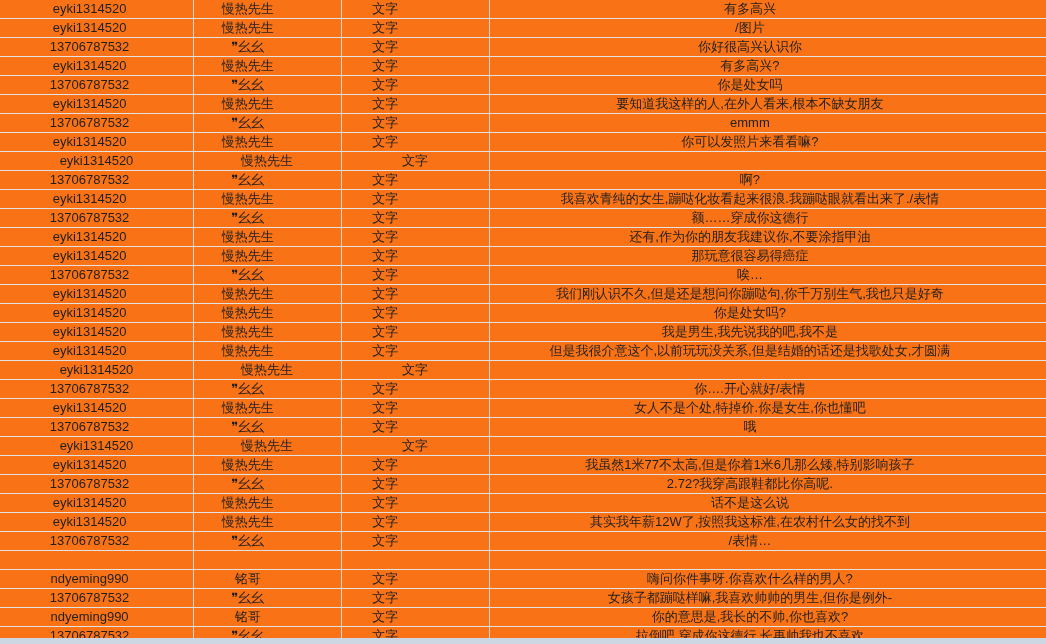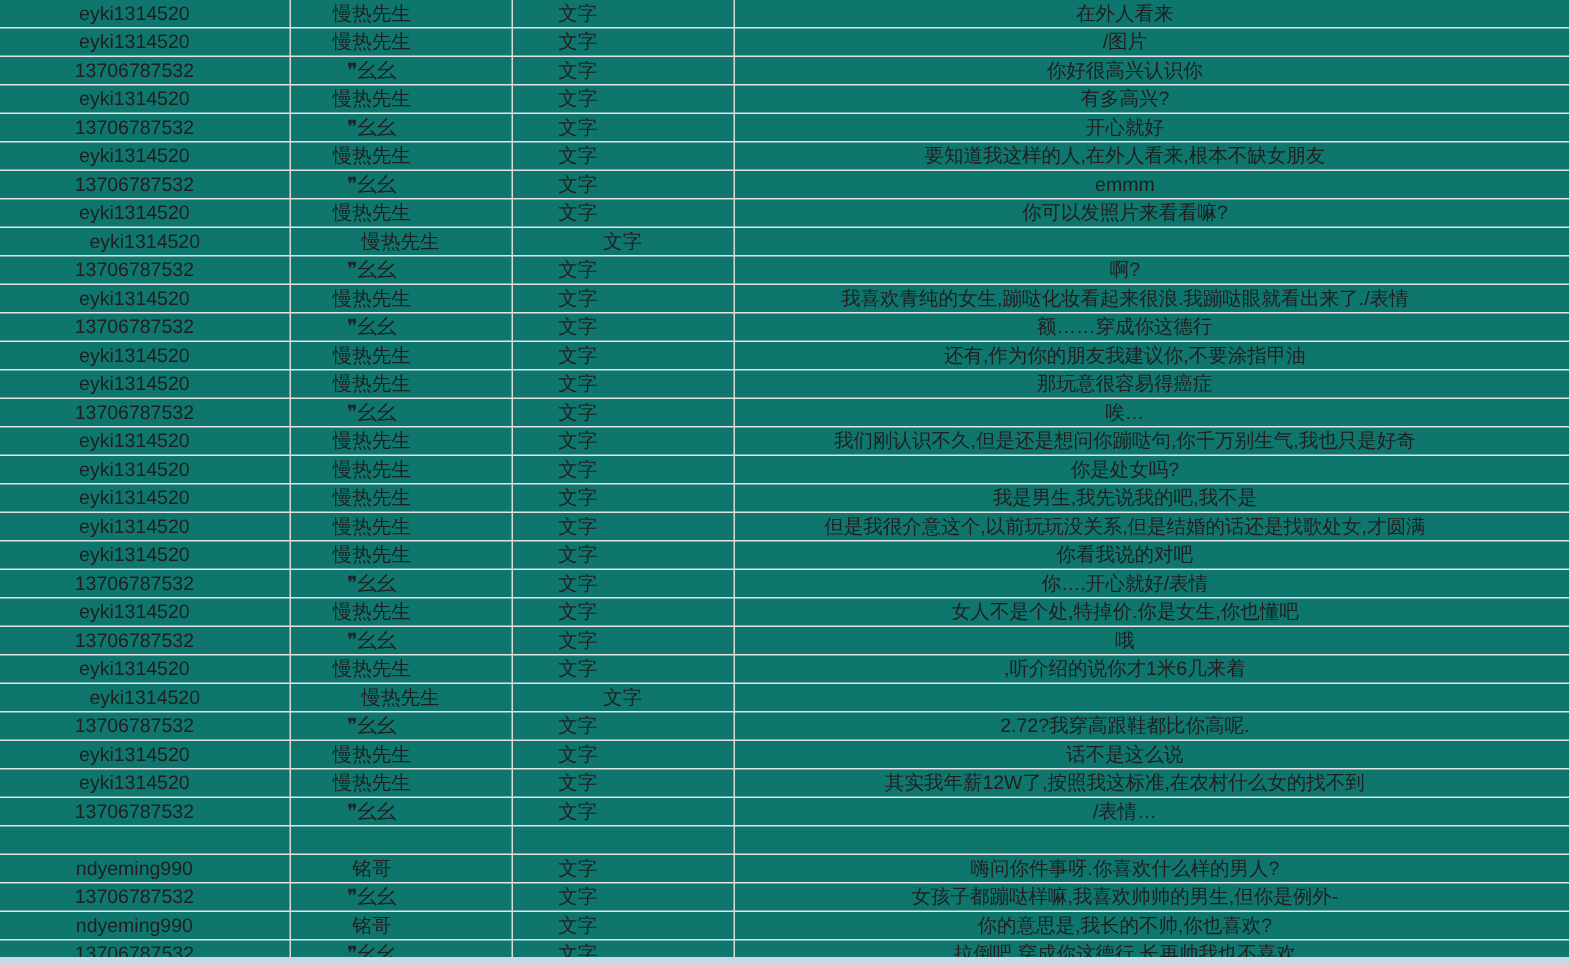--- a/index.html
+++ b/index.html
@@ -1,20 +1,20 @@
 <!DOCTYPE html>
 <html><head>
 <meta charset="utf-8">
 <style>
   html,body{margin:0;padding:0;background:#fff;}
   #sheet{
     position:relative;
     width:1046px;height:644px;
     overflow:hidden;
-    background:#0f766e;
+    background:#f97316;
     font-family:"Liberation Sans","DejaVu Sans",sans-serif;
     font-size:13px;
     color:#1f1f1f;
   }
   .row{
     display:flex;
     height:19px;
     line-height:18px;
     border-bottom:1px solid #e2e2e2;
     box-sizing:border-box;
@@ -43,21 +43,21 @@
 </style>
 </head>
 <body>
 
 <div id="sheet">
   <div id="rows-container">
       <div class="row">
         <div class="cell c-id">eyki1314520</div>
         <div class="cell c-nick">慢热先生</div>
         <div class="cell c-type">文字</div>
-        <div class="cell c-msg">在外人看来</div>
+        <div class="cell c-msg">有多高兴</div>
       </div>
       <div class="row">
         <div class="cell c-id">eyki1314520</div>
         <div class="cell c-nick">慢热先生</div>
         <div class="cell c-type">文字</div>
         <div class="cell c-msg">/图片</div>
       </div>
       <div class="row">
         <div class="cell c-id">13706787532</div>
         <div class="cell c-nick">❞幺幺</div>
@@ -67,21 +67,21 @@
       <div class="row">
         <div class="cell c-id">eyki1314520</div>
         <div class="cell c-nick">慢热先生</div>
         <div class="cell c-type">文字</div>
         <div class="cell c-msg">有多高兴?</div>
       </div>
       <div class="row">
         <div class="cell c-id">13706787532</div>
         <div class="cell c-nick">❞幺幺</div>
         <div class="cell c-type">文字</div>
-        <div class="cell c-msg">开心就好</div>
+        <div class="cell c-msg">你是处女吗</div>
       </div>
       <div class="row">
         <div class="cell c-id">eyki1314520</div>
         <div class="cell c-nick">慢热先生</div>
         <div class="cell c-type">文字</div>
         <div class="cell c-msg">要知道我这样的人,在外人看来,根本不缺女朋友</div>
       </div>
       <div class="row">
         <div class="cell c-id">13706787532</div>
         <div class="cell c-nick">❞幺幺</div>
@@ -156,21 +156,20 @@
       <div class="row">
         <div class="cell c-id">eyki1314520</div>
         <div class="cell c-nick">慢热先生</div>
         <div class="cell c-type">文字</div>
         <div class="cell c-msg">但是我很介意这个,以前玩玩没关系,但是结婚的话还是找歌处女,才圆满</div>
       </div>
       <div class="row">
         <div class="cell c-id">eyki1314520</div>
         <div class="cell c-nick">慢热先生</div>
         <div class="cell c-type">文字</div>
-        <div class="cell c-msg">你看我说的对吧</div>
       </div>
       <div class="row">
         <div class="cell c-id">13706787532</div>
         <div class="cell c-nick">❞幺幺</div>
         <div class="cell c-type">文字</div>
         <div class="cell c-msg">你….开心就好/表情</div>
       </div>
       <div class="row">
         <div class="cell c-id">eyki1314520</div>
         <div class="cell c-nick">慢热先生</div>
@@ -180,26 +179,26 @@
       <div class="row">
         <div class="cell c-id">13706787532</div>
         <div class="cell c-nick">❞幺幺</div>
         <div class="cell c-type">文字</div>
         <div class="cell c-msg">哦</div>
       </div>
       <div class="row">
         <div class="cell c-id">eyki1314520</div>
         <div class="cell c-nick">慢热先生</div>
         <div class="cell c-type">文字</div>
-        <div class="cell c-msg">,听介绍的说你才1米6几来着</div>
-      </div>
-      <div class="row">
-        <div class="cell c-id">eyki1314520</div>
-        <div class="cell c-nick">慢热先生</div>
-        <div class="cell c-type">文字</div>
+      </div>
+      <div class="row">
+        <div class="cell c-id">eyki1314520</div>
+        <div class="cell c-nick">慢热先生</div>
+        <div class="cell c-type">文字</div>
+        <div class="cell c-msg">我虽然1米77不太高,但是你着1米6几那么矮,特别影响孩子</div>
       </div>
       <div class="row">
         <div class="cell c-id">13706787532</div>
         <div class="cell c-nick">❞幺幺</div>
         <div class="cell c-type">文字</div>
         <div class="cell c-msg">2.72?我穿高跟鞋都比你高呢.</div>
       </div>
       <div class="row">
         <div class="cell c-id">eyki1314520</div>
         <div class="cell c-nick">慢热先生</div>

